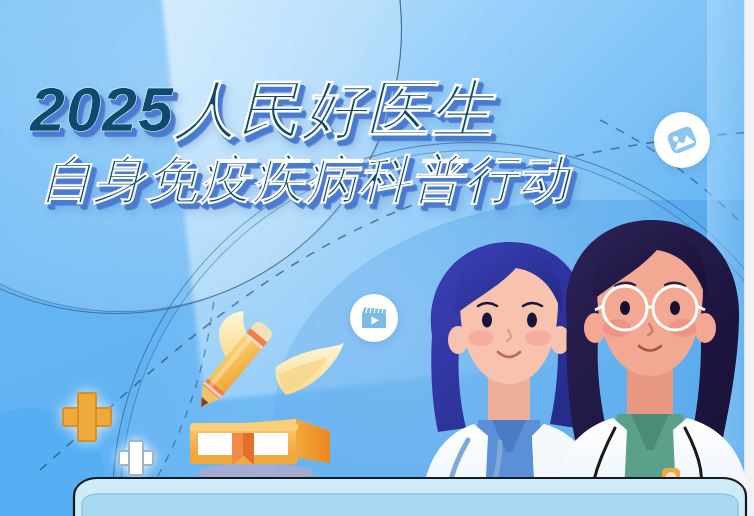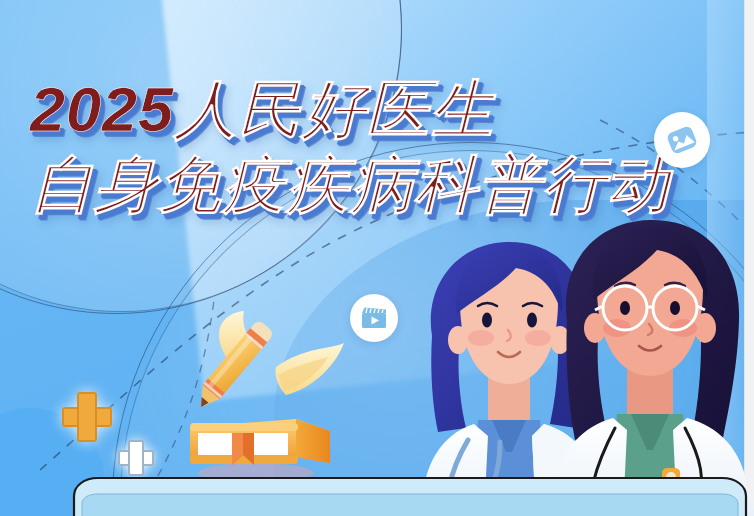--- a/index.html
+++ b/index.html
@@ -62,35 +62,35 @@
   .arc-b{left:112px;top:142px;width:716px;height:716px;border-color:rgba(25,50,85,.5);}
 
   
   .dashwrap{position:absolute;inset:0;overflow:hidden;pointer-events:none;}
 
   
   .title-block{
     position:absolute;left:30px;top:78px;z-index:18;
   }
   .tline{
-    color:#7f1d1d;
+    color:#0c4a6e;
     font-weight:900;
     font-style:italic;
     letter-spacing:1px;
     line-height:1;
     white-space:nowrap;
     text-shadow:
        3px 4px 0 #4a7bd0,
        4px 5px 0 #4a7bd0,
        5px 6px 0 rgba(74,123,208,.75),
        6px 8px 10px rgba(40,80,150,.30);
     -webkit-text-stroke:0.5px #ffffff;
   }
   .tline-1{font-size:63px;}
-  .tline-2{font-size:63px;margin-top:12px;}
+  .tline-2{font-size:52px;margin-top:12px;margin-left:10px;}
 
   
   .icon-bubble{
     position:absolute;border-radius:50%;background:#ffffff;
     display:flex;align-items:center;justify-content:center;
     box-shadow:0 2px 8px rgba(30,80,140,.18);
     z-index:20;
   }
   #image-icon-bubble{left:654px;top:112px;width:56px;height:56px;}
   #video-icon-bubble{left:350px;top:294px;width:48px;height:48px;}

